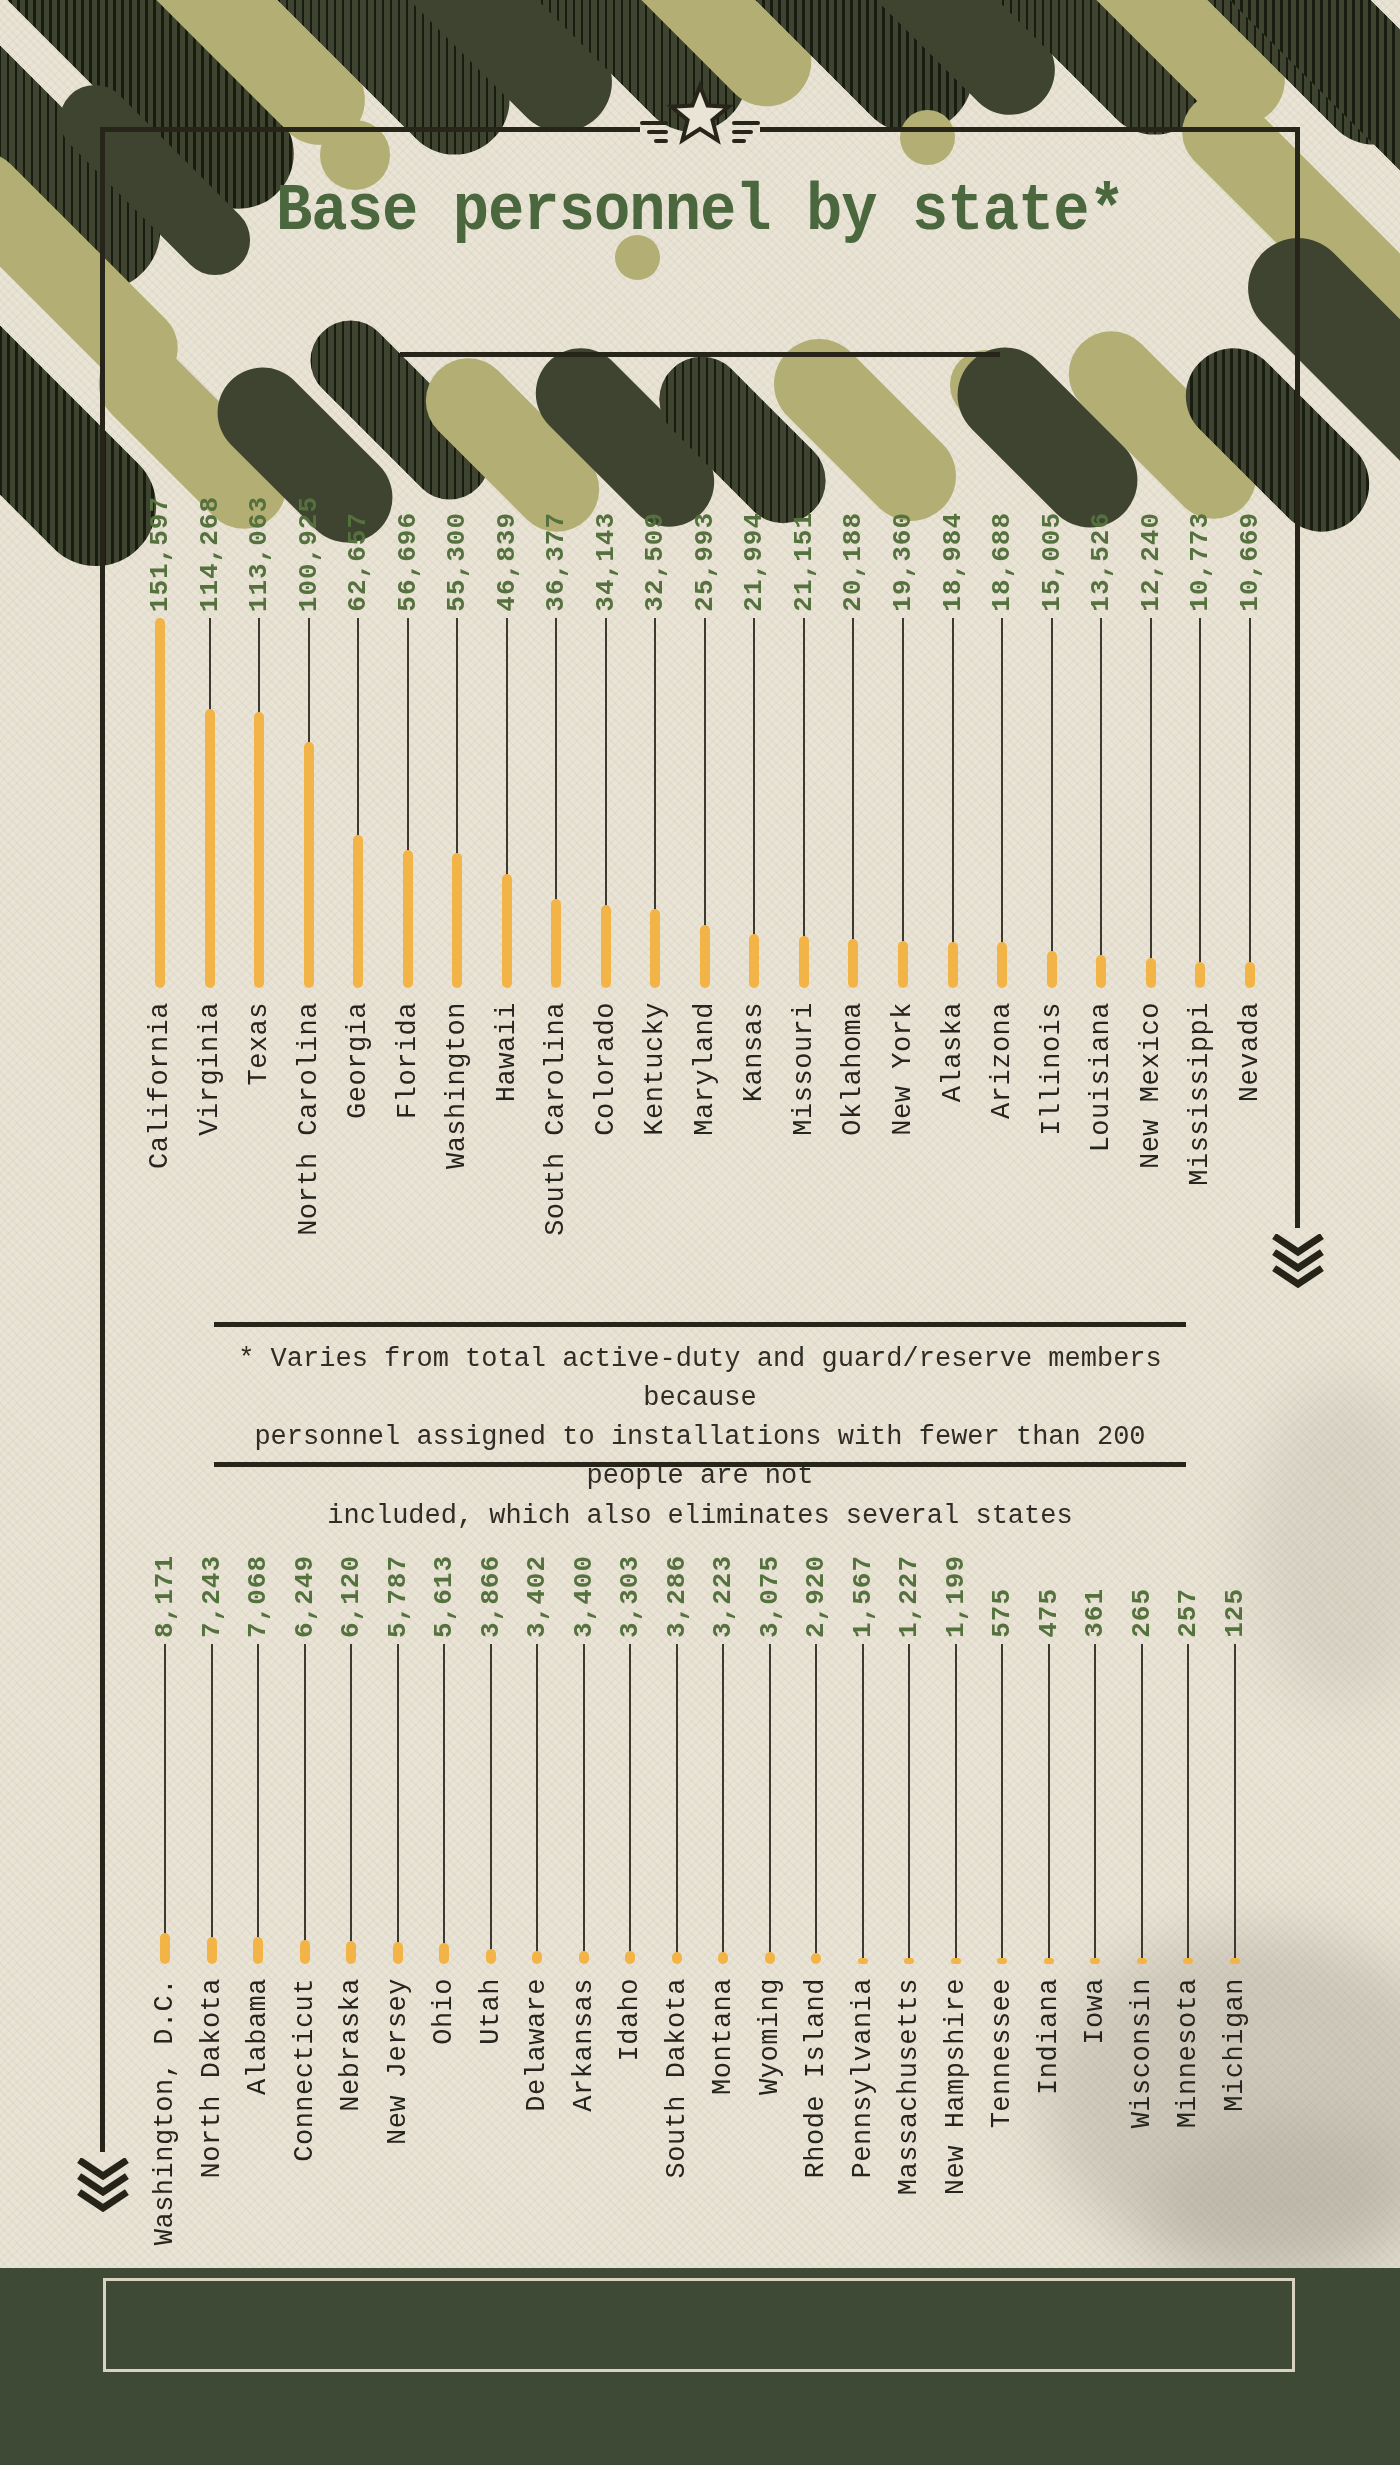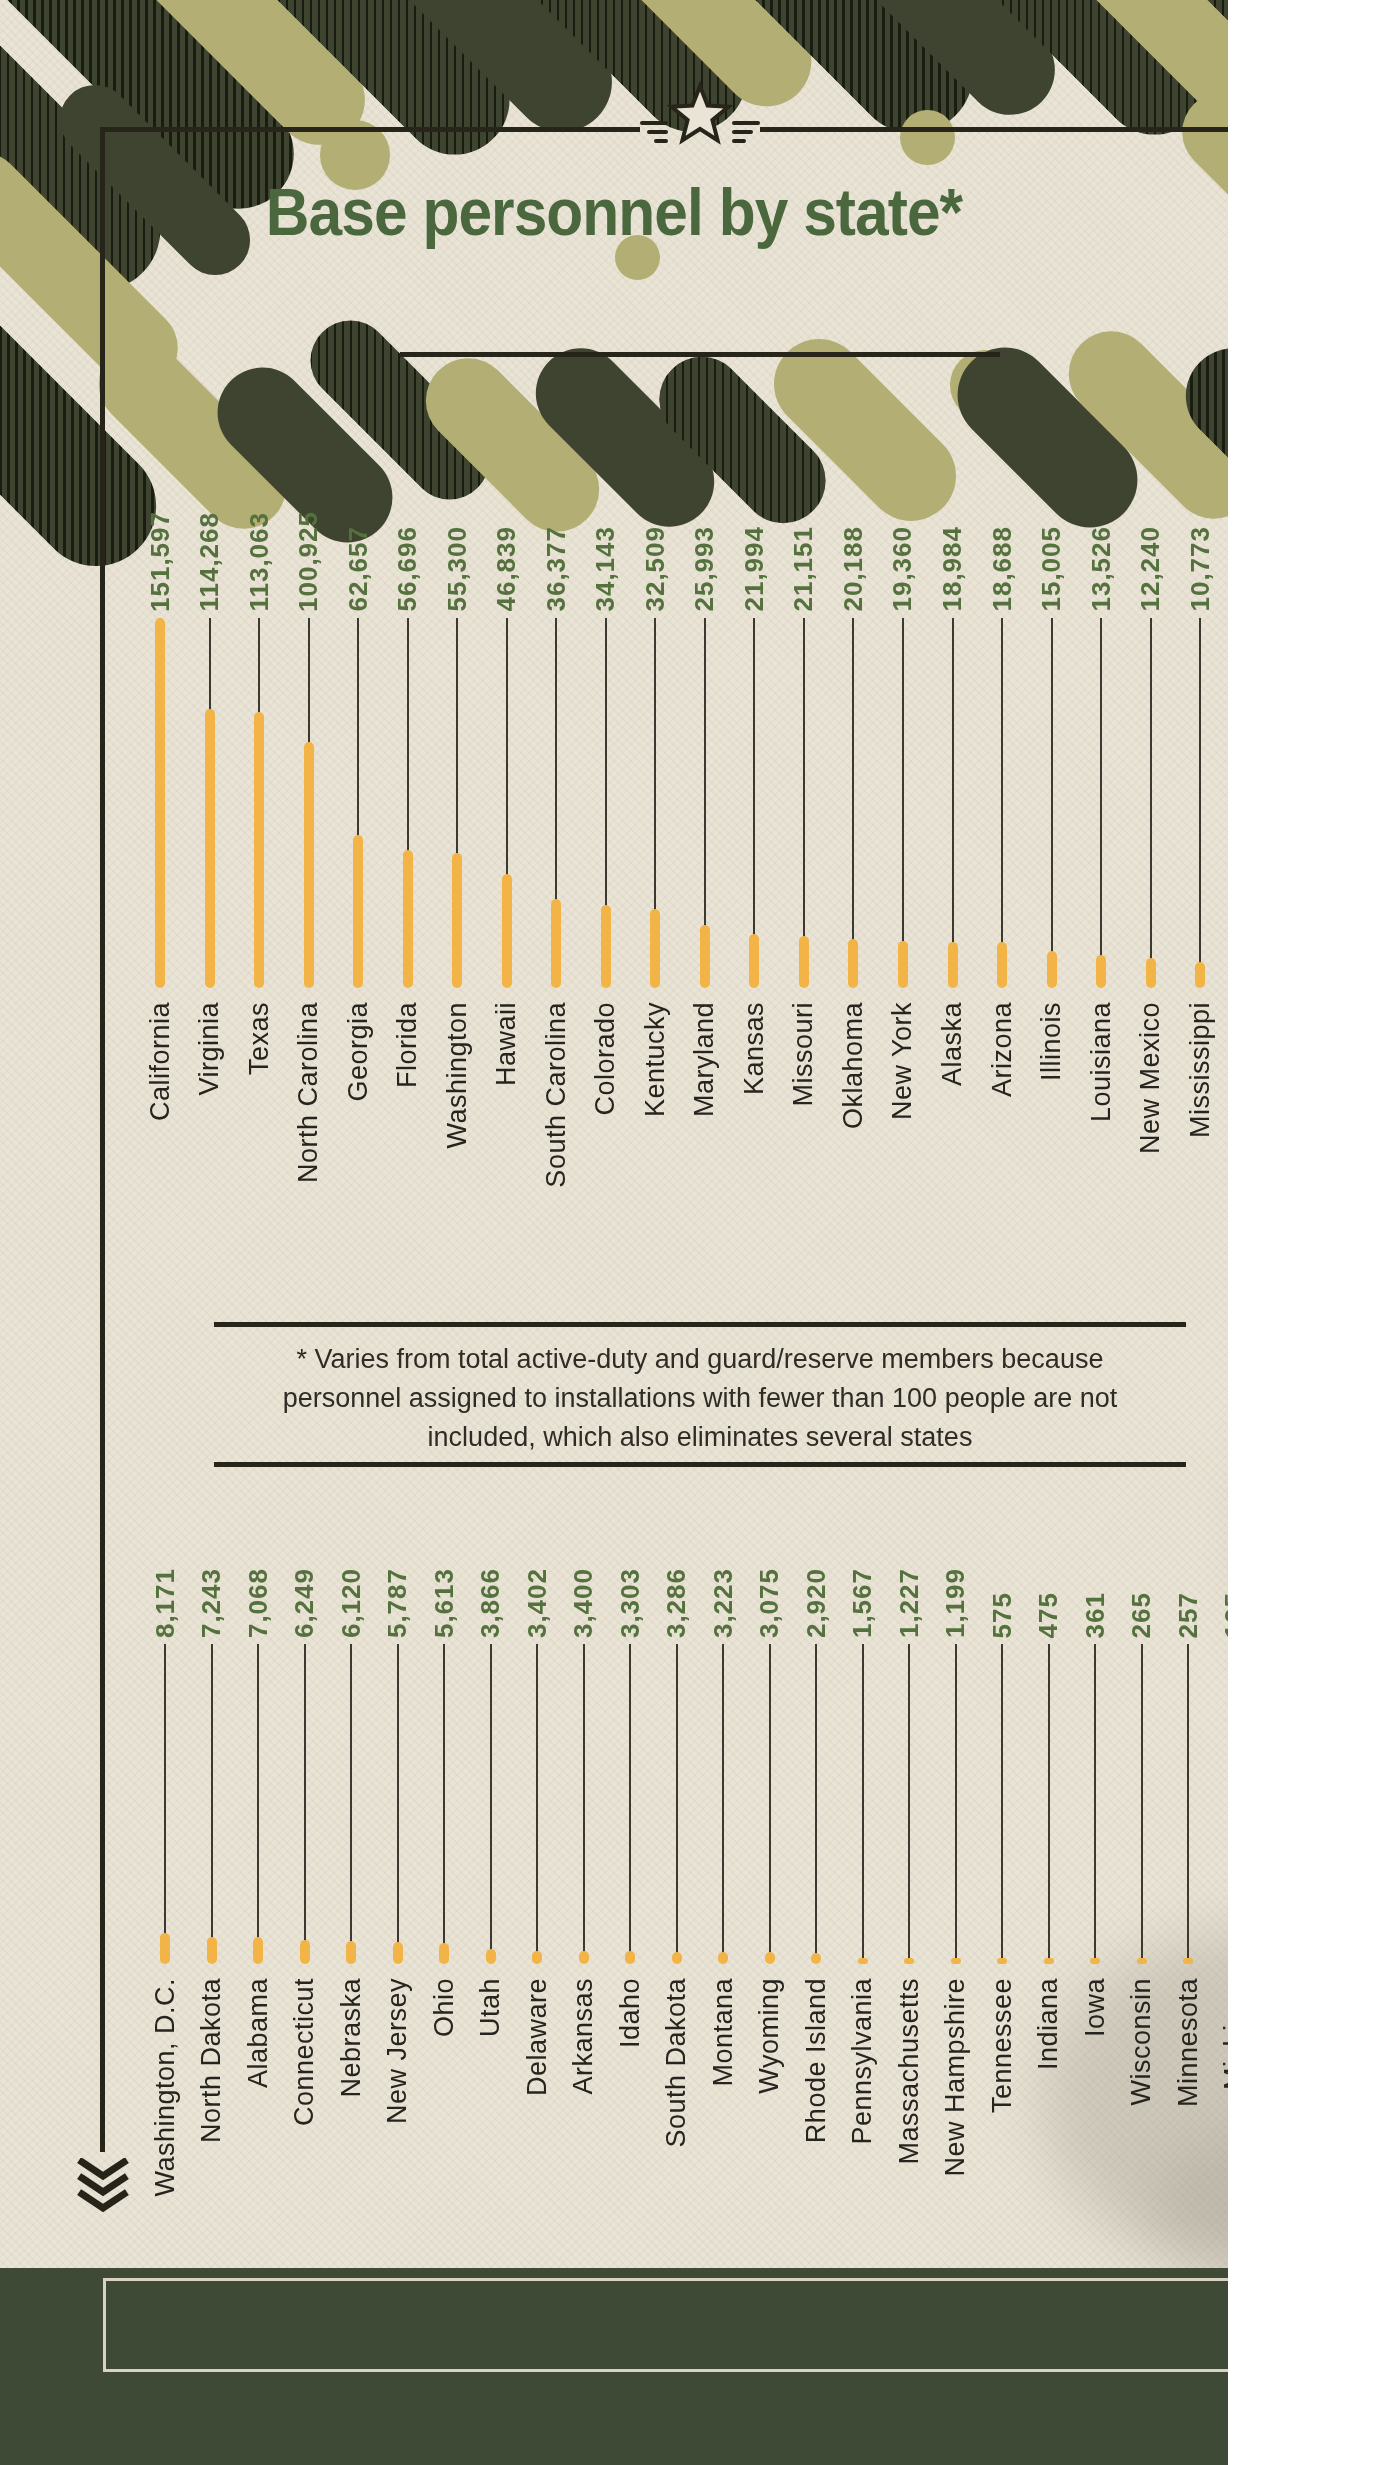--- a/index.html
+++ b/index.html
@@ -1,19 +1,19 @@
 <!DOCTYPE html>
 <html><head>
 <meta charset="utf-8">
 <style>
   html,body{margin:0;padding:0;background:#ffffff;}
   #canvas{
-    position:relative;width:1228px;height:2465px;overflow:hidden;
+    position:relative;width:1400px;height:2465px;overflow:hidden;
     background:#eae4d6;
-    font-family:Liberation Sans, sans-serif;
+    font-family:Liberation Mono, monospace;
   }
   #canvas::before{
     content:"";position:absolute;inset:0;z-index:0;pointer-events:none;
     background:
       repeating-linear-gradient(45deg, rgba(120,110,88,.05) 0 2px, rgba(0,0,0,0) 2px 6px),
       repeating-linear-gradient(-45deg, rgba(120,110,88,.04) 0 2px, rgba(0,0,0,0) 2px 6px);
   }
   
   .camo{position:absolute;left:0;top:0;width:1400px;height:500px;z-index:1;}
   .camo-shape{position:absolute;border-radius:999px;}
@@ -426,21 +426,21 @@
           <div class="bar" style="height: 26px;"></div>
         </div>
         <div class="state-wrap">
           <span class="state">Nevada</span>
         </div>
       </div>
     </div>
 
   <div class="note-rule" style="top:1322px;"></div>
   <div class="note-text">* Varies from total active-duty and guard/reserve members because
-personnel assigned to installations with fewer than 100 people are not
+personnel assigned to installations with fewer than 200 people are not
 included, which also eliminates several states</div>
   <div class="note-rule" style="top:1462px;"></div>
 
   <div id="chart-bottom" class="chart">
       <div class="col">
         <div class="val-wrap">
           <span class="val">8,171</span>
         </div>
         <div class="stick">
           <div class="line" style="height: 291px;"></div>

